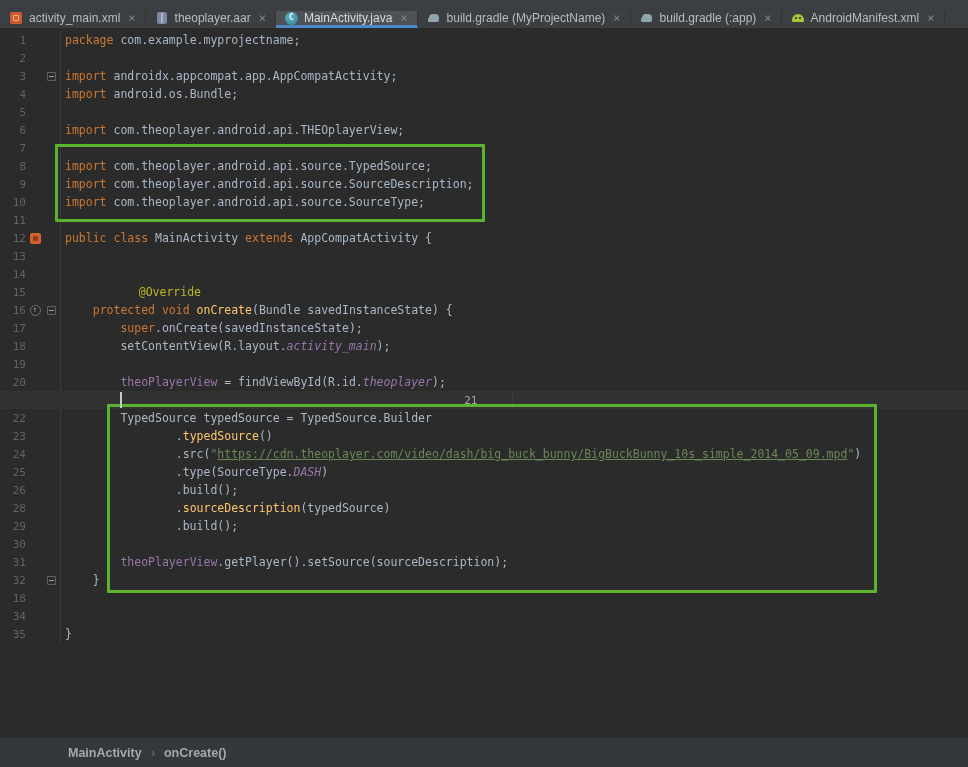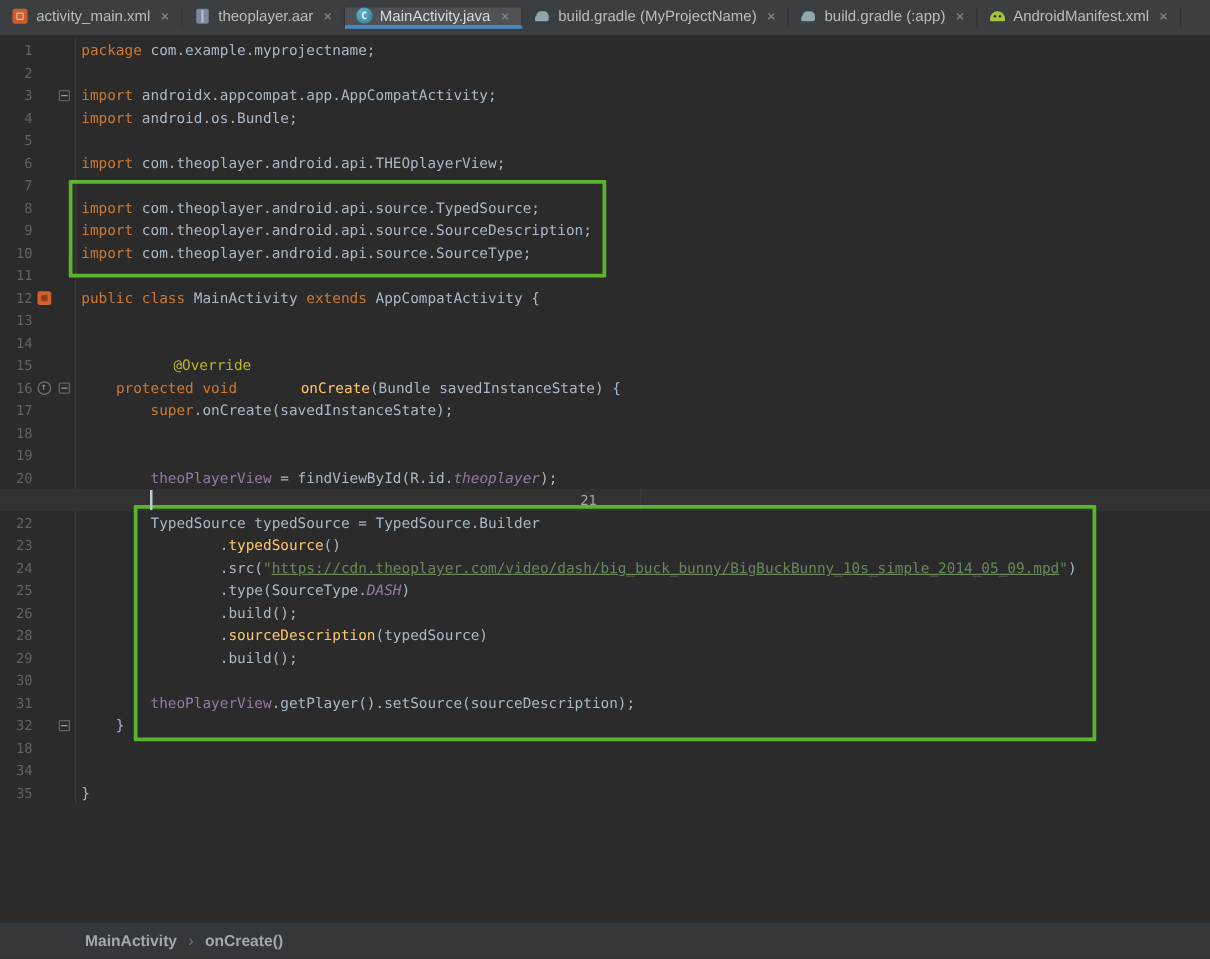--- a/index.html
+++ b/index.html
@@ -1,21 +1,21 @@
 <!DOCTYPE html>
 <html style="--highlight_green: #5CB32E; --tab_underline: #4A88C7; --tabbar_bg: #3C3F41; --editor_bg: #2B2B2B; --current_line_bg: #323232; --line_number: #606366; --keyword: #CC7832; --plain: #A9B7C6; --string: #6A8759; --annotation: #BBB529; --field: #9876AA; --method: #FFC66D;"><head>
 <meta charset="utf-8">
 <style>
   * { margin:0; padding:0; box-sizing:border-box; }
   html,body { width:968px; height:767px; overflow:hidden; }
   body { background:#2b2b2b; font-family:"DejaVu Sans Mono", monospace; }
   .app { width:968px; height:767px; display:flex; flex-direction:column; }
 
   
-  .tabbar { height:28px; background:var(--tabbar_bg); display:flex; align-items:center; flex-shrink:0; }
+  .tabbar { height:28px; background:var(--tabbar_bg); display:flex; align-items:flex-end; flex-shrink:0; }
   .tab { display:flex; align-items:center; gap:6px; padding:0 9px; border-right:1px solid #323232;
          border-bottom:3px solid transparent; flex-shrink:0; cursor:default; }
   .tab.active { background:#4e5254; border-bottom-color:var(--tab_underline); }
   .tablabel { font-family:"Liberation Sans", sans-serif; font-size:12px; color:#bbbbbb; white-space:nowrap; }
   .tab.active .tablabel { color:#dadada; }
   .tabclose { color:#848788; font-size:12px; line-height:1; padding-left:2px; }
 
   .tabicon { width:14px; height:14px; position:relative; display:inline-flex; align-items:center;
              justify-content:center; flex-shrink:0; }
   .android-layout-file-icon::before { content:""; position:absolute; inset:1px; border-radius:2px; background:#cf5b2e; }
@@ -52,21 +52,21 @@
   .fold-marker::after { content:""; position:absolute; left:1px; top:3px; width:5px; height:1px; background:#9a9da0; }
 
   .code { white-space:pre; font-size:11.5px; line-height:18px; padding-left:4px; color:var(--plain); }
   .seg-kw  { color:var(--keyword); }
   .seg-pl  { color:var(--plain); }
   .seg-str { color:var(--string); }
   .seg-url { color:var(--string); text-decoration:underline; }
   .seg-ann { color:var(--annotation);margin-left:46px; }
   .seg-fld { color:var(--field); }
   .seg-sfld{ color:var(--field); font-style:italic; }
-  .seg-mth { color:var(--method);margin-left:44px; }
+  .seg-mth { color:var(--method); }
   .seg-smth{ color:var(--method); }
 
   .green-box { position:absolute; border:3px solid var(--highlight_green); pointer-events:none; border-radius:1px; }
   #box-imports { left:55px; top:116px; width:430px; height:78px; }
   #box-source  { left:107px; top:376px; width:770px; height:189px; }
   .caret { position:absolute; left:120px; top:364px; width:2px; height:16px; background:#c3cad1; }
 
   
   .breadcrumbs { height:30px; background:#35383a; border-top:1px solid #2a2a2a; display:flex; align-items:center;
       padding-left:68px; gap:9px; font-family:"Liberation Sans", sans-serif; font-size:12.5px; flex-shrink:0; }
@@ -254,20 +254,21 @@
             <span class="gutter-fold-slot"></span>
           </div>
           <div class="code"><span class="seg-pl">        </span><span class="seg-kw">super</span><span class="seg-pl">.onCreate(savedInstanceState);</span></div>
         </div>
         <div class="line-row">
           <div class="gutter">
             <span class="gutter-num">18</span>
             <span class="gutter-icon-slot"></span>
             <span class="gutter-fold-slot"></span>
           </div>
+          <div class="code"><span class="seg-pl">        setContentView(R.layout.</span><span class="seg-sfld">activity_main</span><span class="seg-pl">);</span></div>
         </div>
         <div class="line-row">
           <div class="gutter">
             <span class="gutter-num">19</span>
             <span class="gutter-icon-slot"></span>
             <span class="gutter-fold-slot"></span>
           </div>
           <div class="code"></div>
         </div>
         <div class="line-row">

